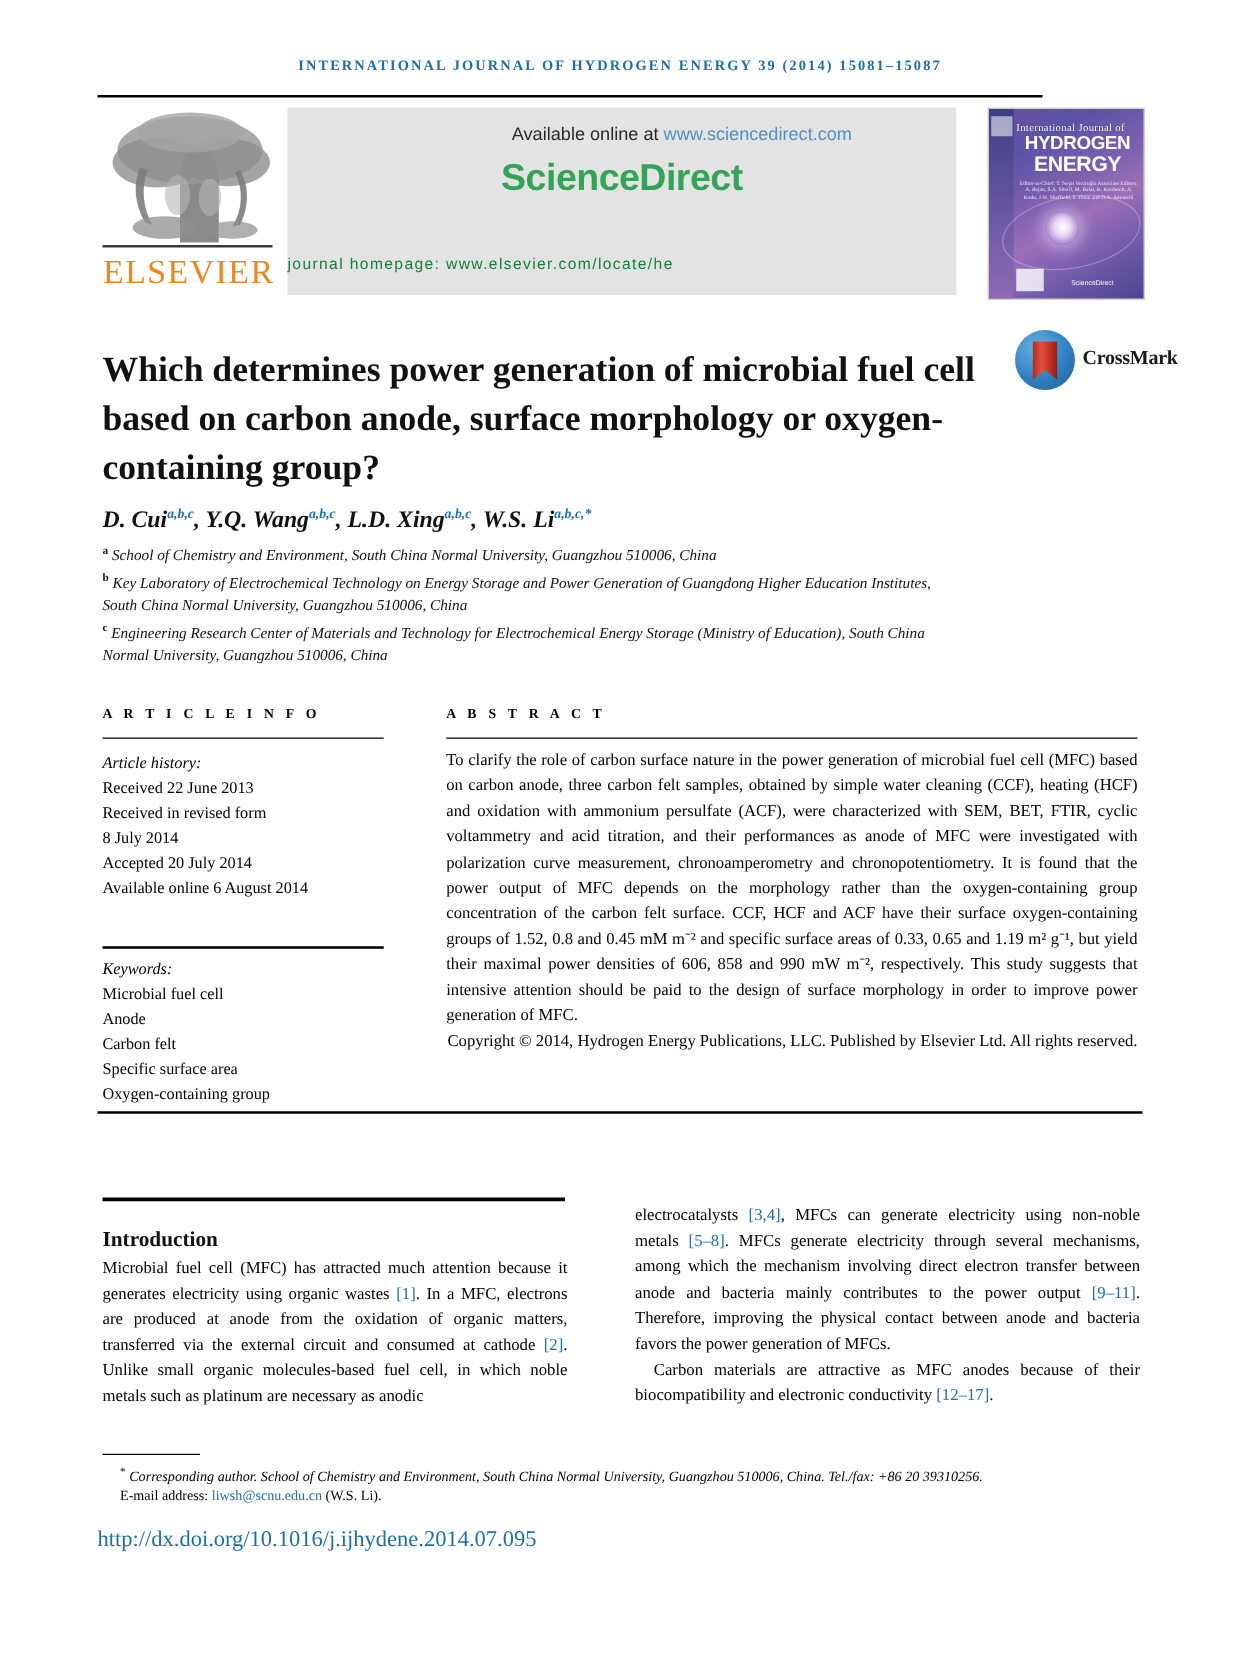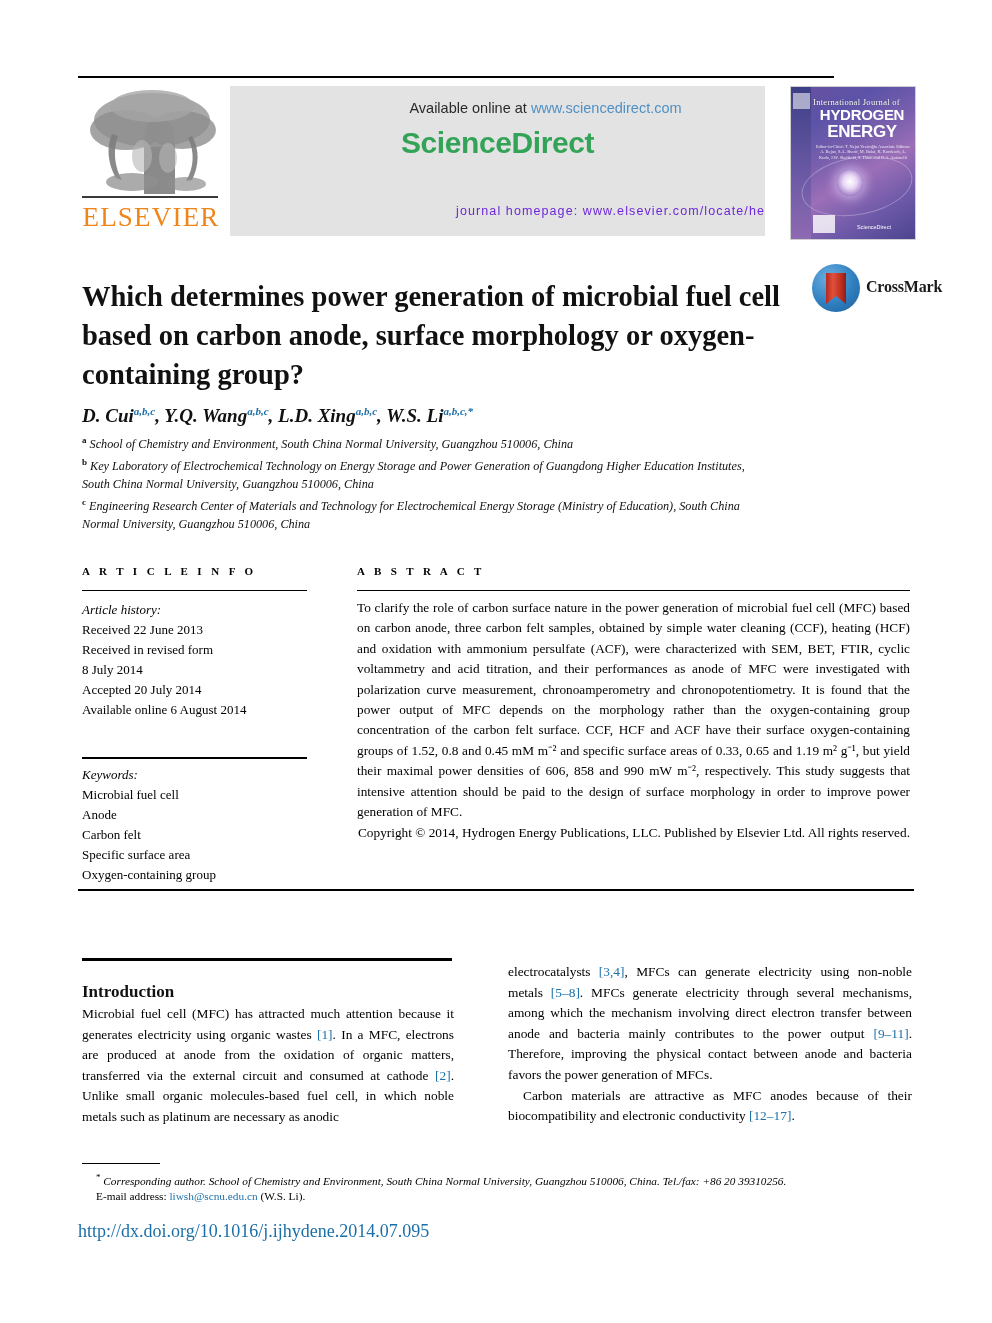--- a/index.html
+++ b/index.html
@@ -111,25 +111,25 @@
     font-family: "Liberation Sans", sans-serif;
     font-weight: bold;
     font-size: 30px;
     color: #33a457;
     letter-spacing: -0.4px;
   }
   .sd-home {
     position: absolute;
     left: 0; top: 118px;
     width: 535px;
-    text-align: right;
+    text-align: left;
     font-family: "Liberation Sans", sans-serif;
     font-size: 12.5px;
     letter-spacing: 1.1px;
-    color: #6d28d9;
+    color: #15803d;
   }
 
   
   .cover {
     position: absolute;
     left: 712px; top: 2px;
     width: 124px;
     height: 152px;
     background: linear-gradient(150deg,#6a4f9e 0%, #5b53a8 22%, #7a5fae 42%, #9c6fb8 58%, #6f5aa9 78%, #4b4490 100%);
     overflow: hidden;
@@ -451,20 +451,21 @@
     font-family: "Liberation Serif", serif;
     font-size: 12.4px;
     color: #111;
   }
 </style>
 </head>
 <body>
 
 <div class="page">
 
+  <div class="runhead">International Journal of Hydrogen Energy 39 (2014) 15081–15087</div>
   <div class="rule-top"></div>
 
   <div class="masthead">
 
     <div class="elsevier-logo">
       <div class="tree-box">
         <svg width="138" height="112" viewBox="0 0 138 112" xmlns="http://www.w3.org/2000/svg">
           <g fill="#6b6b6b">
             <path d="M62 108 L62 55 C62 44 66 36 72 32 L78 30 L84 33 C90 38 93 46 93 56 L93 108 Z" fill="#8a8a8a"></path>
             <ellipse cx="70" cy="34" rx="58" ry="27" fill="#9a9a9a" opacity="0.85"></ellipse>

